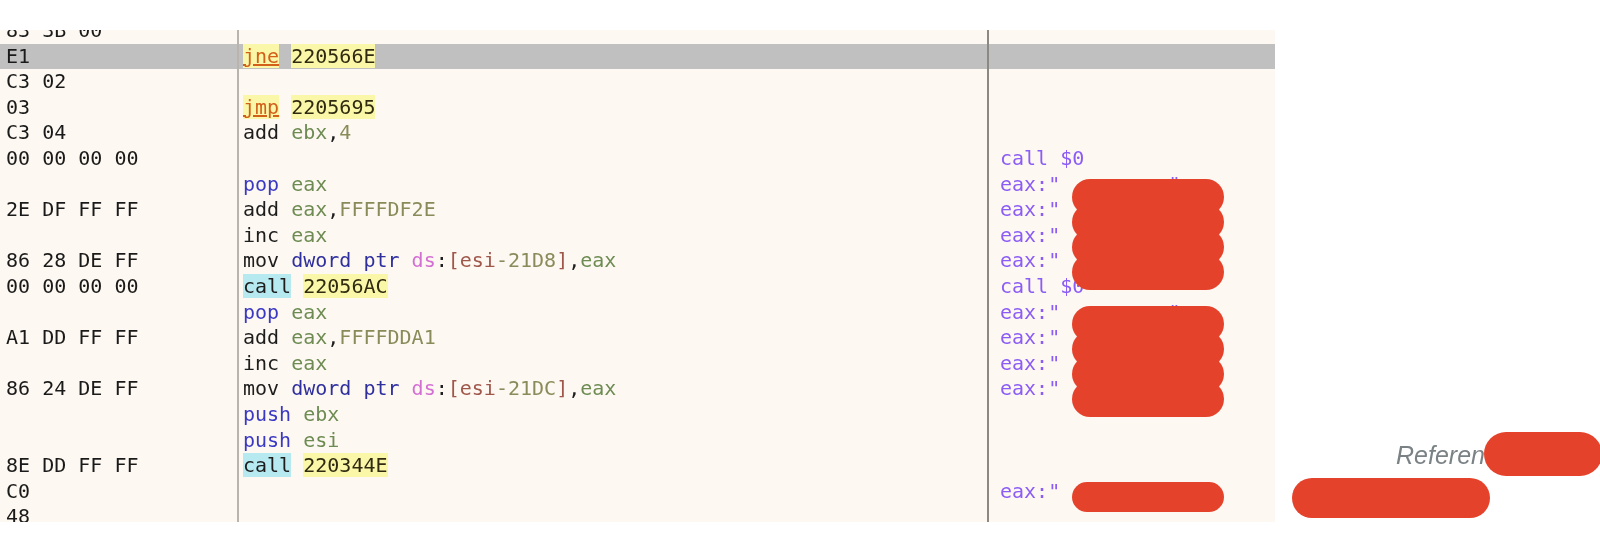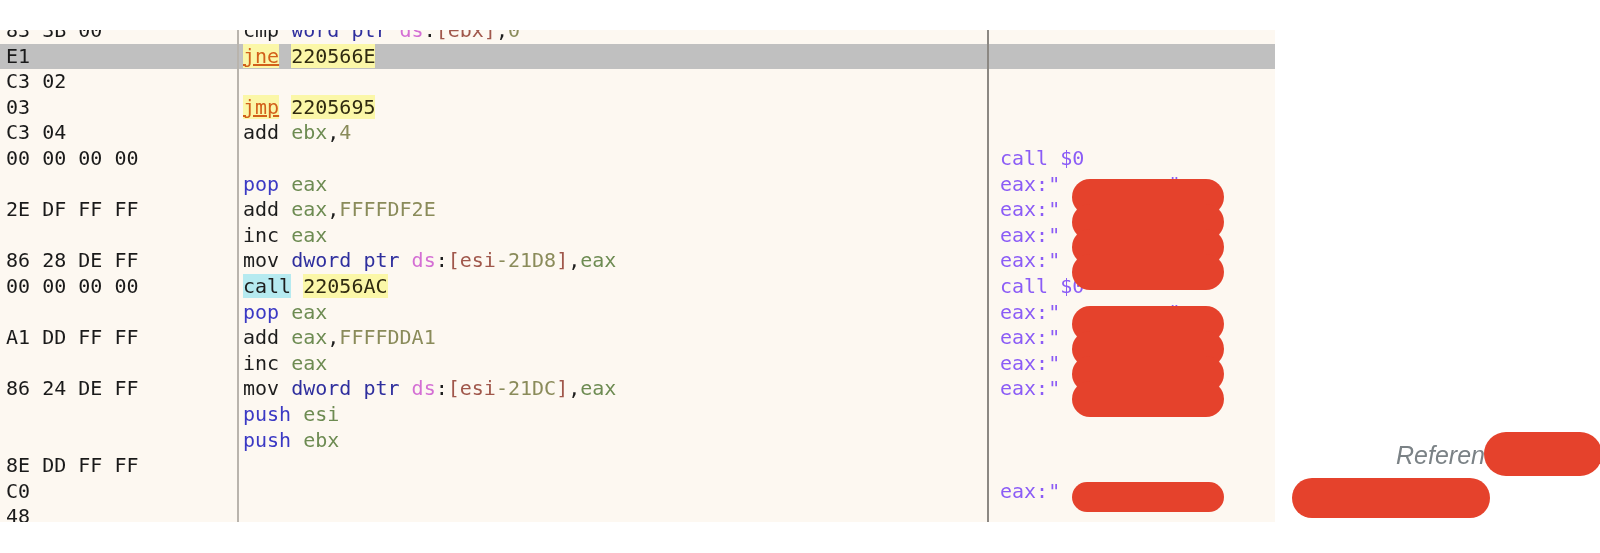--- a/index.html
+++ b/index.html
@@ -69,38 +69,38 @@
     font-family:"Liberation Sans",sans-serif;
     font-style:italic;font-size:25px;color:#7b8286;
     white-space:nowrap;
   }
 </style>
 </head>
 <body>
 
 <div id="disasm-panel">
   <div id="code-lines" style="margin-top: -12px;">
-      <div class="code-line" style="top: 0px;"><span class="bytes-col">0 83 3B 00</span><span class="mnem-col"><span class="k-plain">cmp</span><span class="punct"> </span><span class="ptr">word ptr </span><span class="seg">ds</span><span class="punct">:</span><span class="memreg">[ebx]</span><span class="punct">,</span><span class="num">0</span></span></div>
+      <div class="code-line" style="top: 0px;"><span class="bytes-col">0 83 3B 00</span></div>
       <div class="code-line selected" style="top: 0px;"><span class="bytes-col">5 E1</span><span class="mnem-col"><span class="k-jump">jne</span><span class="punct"> </span><span class="k-addr">220566E</span></span></div>
       <div class="code-line" style="top: 0px;"><span class="bytes-col">3 C3 02</span></div>
       <div class="code-line" style="top: 0px;"><span class="bytes-col">B 03</span><span class="mnem-col"><span class="k-jump">jmp</span><span class="punct"> </span><span class="k-addr">2205695</span></span></div>
       <div class="code-line" style="top: 0px;"><span class="bytes-col">3 C3 04</span><span class="mnem-col"><span class="k-plain">add</span><span class="punct"> </span><span class="reg">ebx</span><span class="punct">,</span><span class="num">4</span></span></div>
       <div class="code-line" style="top: 0px;"><span class="bytes-col">8 00 00 00 00</span><span class="comment-col">call $0</span></div>
       <div class="code-line" style="top: 0px;"><span class="bytes-col">8</span><span class="mnem-col"><span class="k-stack">pop</span><span class="punct"> </span><span class="reg">eax</span></span><span class="comment-col">eax:"         "</span></div>
       <div class="code-line" style="top: 0px;"><span class="bytes-col">5 2E DF FF FF</span><span class="mnem-col"><span class="k-plain">add</span><span class="punct"> </span><span class="reg">eax</span><span class="punct">,</span><span class="num">FFFFDF2E</span></span><span class="comment-col">eax:"         "</span></div>
       <div class="code-line" style="top: 0px;"><span class="bytes-col">0</span><span class="mnem-col"><span class="k-plain">inc</span><span class="punct"> </span><span class="reg">eax</span></span><span class="comment-col">eax:"         "</span></div>
       <div class="code-line" style="top: 0px;"><span class="bytes-col">9 86 28 DE FF</span><span class="mnem-col"><span class="k-plain">mov</span><span class="punct"> </span><span class="ptr">dword ptr </span><span class="seg">ds</span><span class="punct">:</span><span class="memreg">[esi</span><span class="num">-21D8</span><span class="memreg">]</span><span class="punct">,</span><span class="reg">eax</span></span><span class="comment-col">eax:"         "</span></div>
       <div class="code-line" style="top: 0px;"><span class="bytes-col">8 00 00 00 00</span><span class="mnem-col"><span class="k-call">call</span><span class="punct"> </span><span class="k-addr">22056AC</span></span><span class="comment-col">call $0</span></div>
       <div class="code-line" style="top: 0px;"><span class="bytes-col">8</span><span class="mnem-col"><span class="k-stack">pop</span><span class="punct"> </span><span class="reg">eax</span></span><span class="comment-col">eax:"         "</span></div>
       <div class="code-line" style="top: 0px;"><span class="bytes-col">5 A1 DD FF FF</span><span class="mnem-col"><span class="k-plain">add</span><span class="punct"> </span><span class="reg">eax</span><span class="punct">,</span><span class="num">FFFFDDA1</span></span><span class="comment-col">eax:"         "</span></div>
       <div class="code-line" style="top: 0px;"><span class="bytes-col">0</span><span class="mnem-col"><span class="k-plain">inc</span><span class="punct"> </span><span class="reg">eax</span></span><span class="comment-col">eax:"         "</span></div>
       <div class="code-line" style="top: 0px;"><span class="bytes-col">9 86 24 DE FF</span><span class="mnem-col"><span class="k-plain">mov</span><span class="punct"> </span><span class="ptr">dword ptr </span><span class="seg">ds</span><span class="punct">:</span><span class="memreg">[esi</span><span class="num">-21DC</span><span class="memreg">]</span><span class="punct">,</span><span class="reg">eax</span></span><span class="comment-col">eax:"         "</span></div>
+      <div class="code-line" style="top: 0px;"><span class="bytes-col">3</span><span class="mnem-col"><span class="k-stack">push</span><span class="punct"> </span><span class="reg">ebx</span></span></div>
       <div class="code-line" style="top: 0px;"><span class="bytes-col">6</span><span class="mnem-col"><span class="k-stack">push</span><span class="punct"> </span><span class="reg">esi</span></span></div>
-      <div class="code-line" style="top: 0px;"><span class="bytes-col">3</span><span class="mnem-col"><span class="k-stack">push</span><span class="punct"> </span><span class="reg">ebx</span></span></div>
-      <div class="code-line" style="top: 0px;"><span class="bytes-col">8 8E DD FF FF</span></div>
+      <div class="code-line" style="top: 0px;"><span class="bytes-col">8 8E DD FF FF</span><span class="mnem-col"><span class="k-call">call</span><span class="punct"> </span><span class="k-addr">220344E</span></span></div>
       <div class="code-line" style="top: 0px;"><span class="bytes-col">B C0</span><span class="comment-col">eax:"         "</span></div>
       <div class="code-line" style="top: 0px;"><span class="bytes-col">4 48</span></div>
     </div>
   <div id="redaction-layer">
       <div class="redact" style="left: 1072px; top: 149px; width: 152px; height: 36px;"></div>
       <div class="redact" style="left: 1072px; top: 174px; width: 152px; height: 36px;"></div>
       <div class="redact" style="left: 1072px; top: 199px; width: 152px; height: 36px;"></div>
       <div class="redact" style="left: 1072px; top: 224px; width: 152px; height: 36px;"></div>
       <div class="redact" style="left: 1072px; top: 276px; width: 152px; height: 36px;"></div>
       <div class="redact" style="left: 1072px; top: 301px; width: 152px; height: 36px;"></div>

